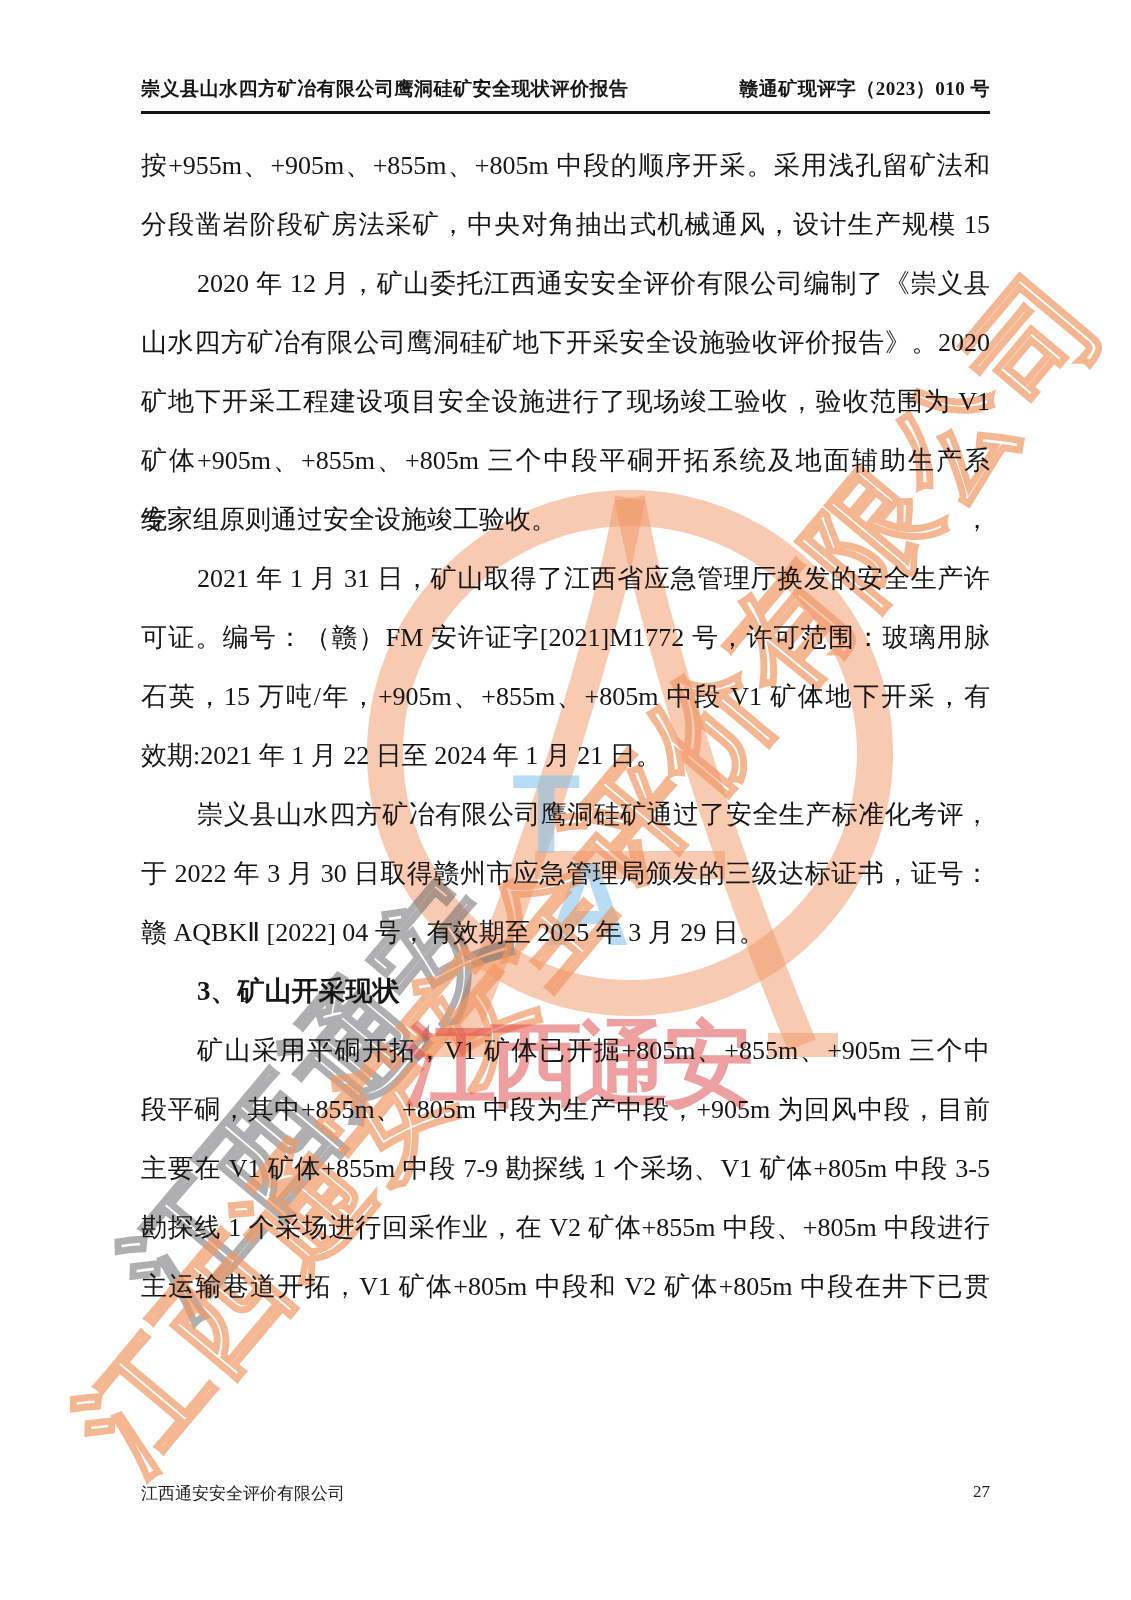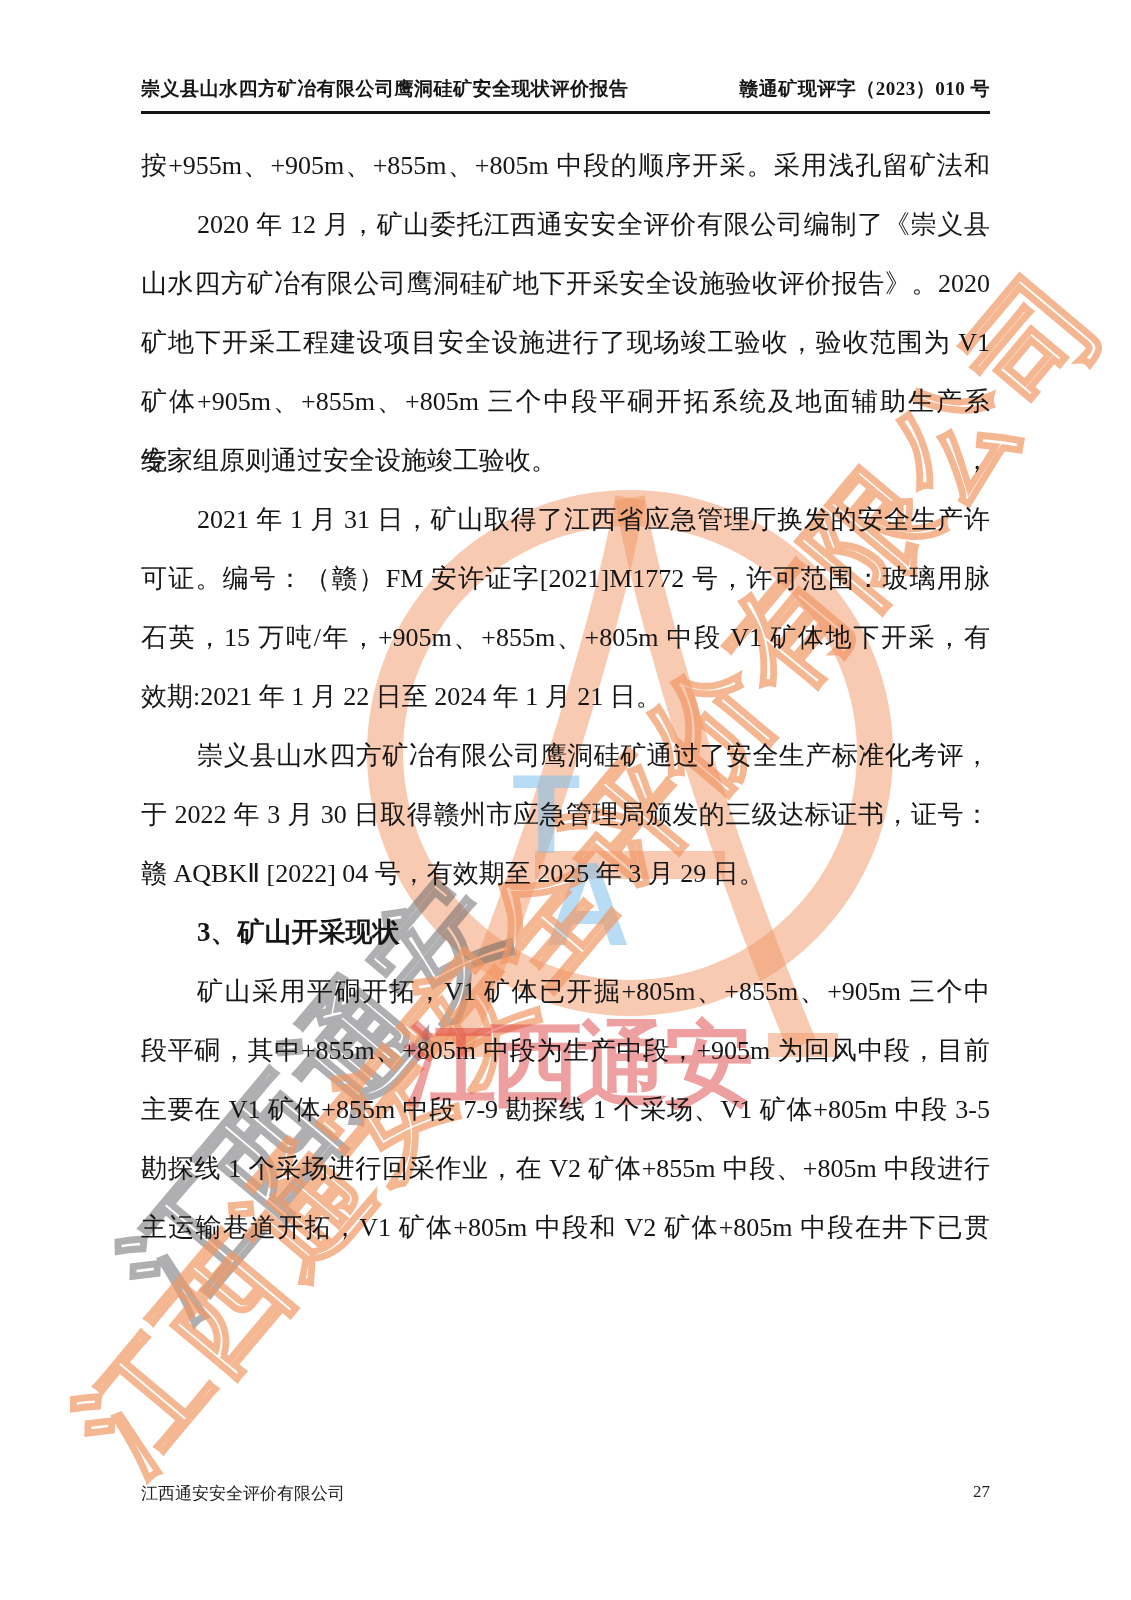--- a/index.html
+++ b/index.html
@@ -86,20 +86,21 @@
   <div class="content">
 
     <div class="hdr">
       <span>崇义县山水四方矿冶有限公司鹰洞硅矿安全现状评价报告</span>
       <span>赣通矿现评字（2023）010 号</span>
     </div>
 
     <div class="bodytext">
 
       <p class="ln">按+955m、+905m、+855m、+805m 中段的顺序开采。采用浅孔留矿法和</p>
+      <p class="ln">分段凿岩阶段矿房法采矿，中央对角抽出式机械通风，设计生产规模 15</p>
 
       <p class="ln ind">2020 年 12 月，矿山委托江西通安安全评价有限公司编制了《崇义县</p>
       <p class="ln">山水四方矿冶有限公司鹰洞硅矿地下开采安全设施验收评价报告》。2020</p>
       <p class="ln">矿地下开采工程建设项目安全设施进行了现场竣工验收，验收范围为 V1</p>
       <p class="ln">矿体+905m、+855m、+805m 三个中段平硐开拓系统及地面辅助生产系统，</p>
       <p class="ln end">专家组原则通过安全设施竣工验收。</p>
 
       <p class="ln ind">2021 年 1 月 31 日，矿山取得了江西省应急管理厅换发的安全生产许</p>
       <p class="ln">可证。编号：（赣）FM 安许证字[2021]M1772 号，许可范围：玻璃用脉</p>
       <p class="ln">石英，15 万吨/年，+905m、+855m、+805m 中段 V1 矿体地下开采，有</p>

